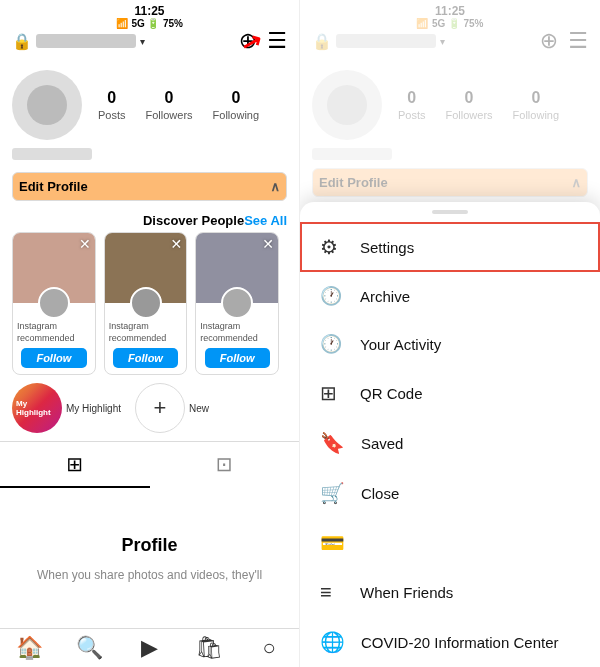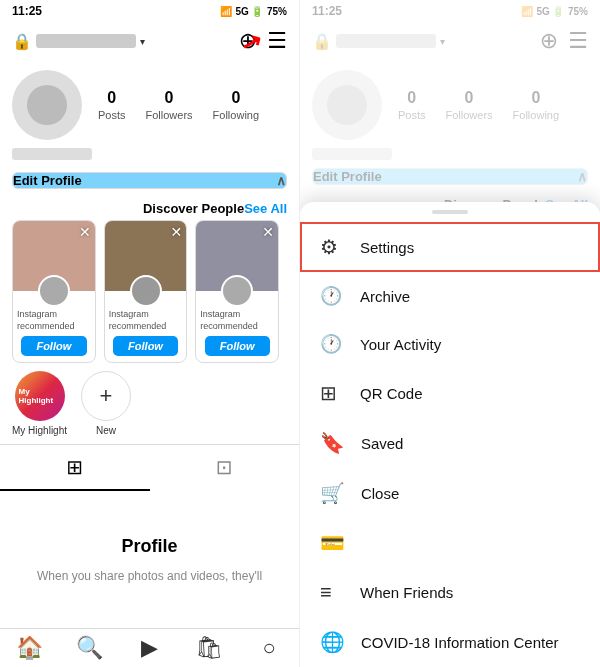--- a/index.html
+++ b/index.html
@@ -36,20 +36,21 @@
 
     
     .status-bar {
       display: flex;
       justify-content: space-between;
       align-items: center;
       padding: 4px 12px;
       height: 22px;
       font-size: 11px;
       font-weight: 600;
+      flex-direction: column;
     }
     .status-bar .time { font-size: 12px; font-weight: 700; }
     .status-bar .icons { display: flex; gap: 3px; align-items: center; font-size: 10px; }
 
     
     .header {
       display: flex;
       align-items: center;
       justify-content: space-between;
       padding: 4px 12px 6px;
@@ -113,26 +114,26 @@
       height: 12px;
       background: #ddd;
       border-radius: 3px;
     }
 
     
     .edit-profile-btn {
       margin: 4px 12px;
       border: 1px solid #dbdbdb;
       border-radius: 6px;
-      padding: 0;
+      padding: 6px;
       display: flex;
       justify-content: space-between;
       align-items: center;
       cursor: pointer;
-      background: #7dd3fc;
+      background: #fdba74;
     }
     .edit-profile-btn span { font-size: 13px; font-weight: 600; }
     .chevron-up { font-size: 14px; color: #555; }
 
     
     .discover-header {
       display: flex;
       justify-content: flex-end;
       align-items: center;
       padding: 8px 12px 4px;
@@ -210,21 +211,20 @@
 
     
     .highlights-row {
       display: flex;
       align-items: center;
       padding: 8px 12px 4px;
       gap: 14px;
     }
     .highlight-item {
       display: flex;
-      flex-direction: column;
       align-items: center;
       gap: 4px;
     }
     .highlight-circle {
       width: 50px;
       height: 50px;
       border-radius: 50%;
       background: linear-gradient(135deg, #f09433, #e6683c, #dc2743, #cc2366, #bc1888);
       display: flex;
       align-items: center;
@@ -567,19 +567,19 @@
     </div>
     <div class="menu-item">
       <span class="menu-item-icon">💳</span>
     </div>
     <div class="menu-item">
       <span class="menu-item-icon">≡</span>
       <span class="menu-item-label">When Friends</span>
     </div>
     <div class="menu-item">
       <span class="menu-item-icon">🌐</span>
-      <span class="menu-item-label">COVID-18 Information Center</span>
+      <span class="menu-item-label">COVID-20 Information Center</span>
     </div>
   </div>
 
 </div>
 
 <div style="position:absolute; top:28px; left:242px; color:red; font-size:24px; font-weight:900; transform:rotate(15deg); pointer-events:none; z-index:20;">↗</div>
 
 </body></html>

